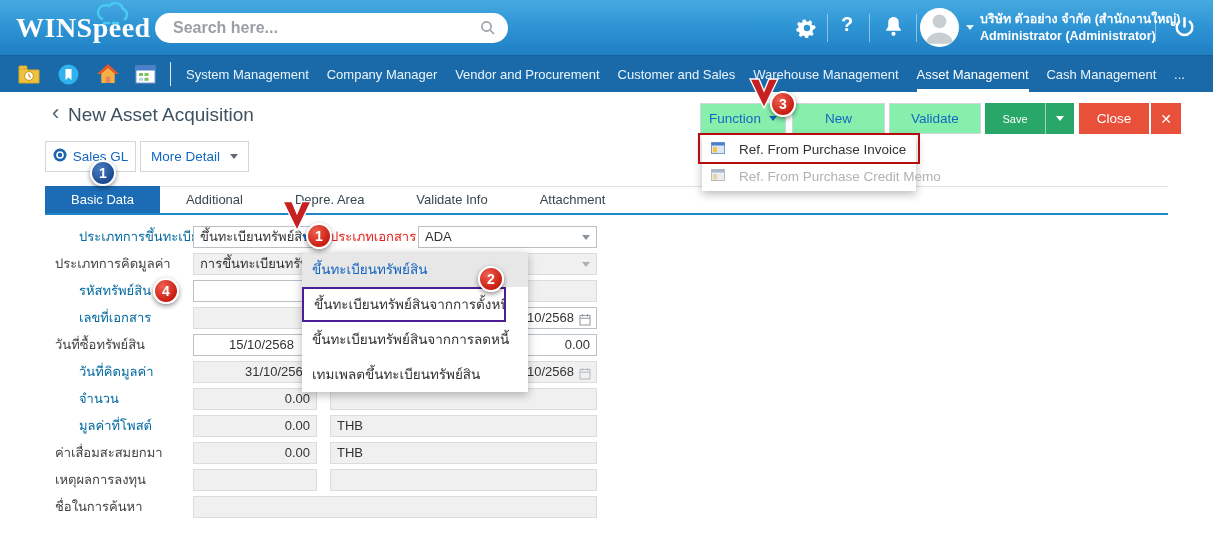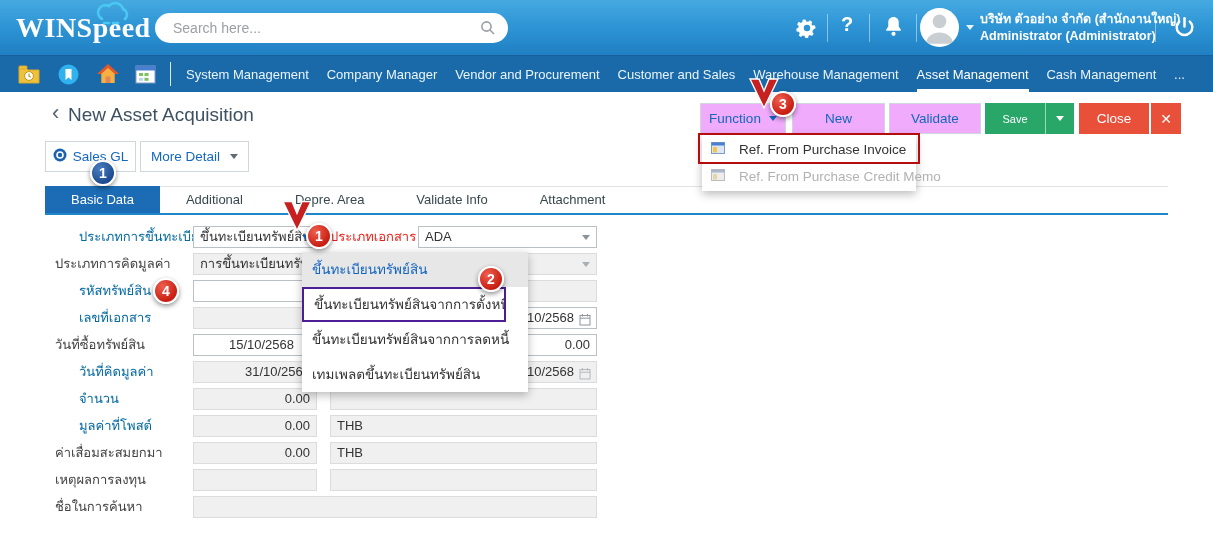--- a/index.html
+++ b/index.html
@@ -8,21 +8,21 @@
 
   
   .header { position:absolute; left:0; top:0; width:1213px; height:56px;
     background:linear-gradient(180deg,#46a9e0 0%,#2f96d6 45%,#1f7fc2 100%);
     border-bottom:1px solid #15609d; z-index:3; }
   .logo { position:absolute; left:16px; top:12px; color:#fff; font-family:"Liberation Serif","DejaVu Serif",serif;
     font-weight:bold; font-size:28px; letter-spacing:.5px; }
   .cloud { position:absolute; left:88px; top:1px; }
   .search-pill { position:absolute; left:155px; top:13px; width:353px; height:30px; background:#fff; border-radius:15px; }
   .search-pill input { position:absolute; left:18px; top:3px; width:300px; height:24px; border:none; outline:none;
-    font-size:14px; color:#444; background:transparent; }
+    font-size:16px; color:#444; background:transparent;font-weight:bold; }
   .search-pill input::placeholder { color:#9aa0a6; }
   .mag { position:absolute; right:12px; top:7px; }
   .hsep { position:absolute; top:14px; width:1px; height:28px; background:rgba(255,255,255,.45); }
   .hicon { position:absolute; top:16px; cursor:pointer; }
   .help-q { position:absolute; top:13px; color:#fff; font-size:20px; font-weight:bold; }
   .avatar { position:absolute; left:920px; top:8px; width:39px; height:39px; border-radius:50%; background:#fff; overflow:hidden; }
   .av-caret { position:absolute; left:966px; top:25px; width:0; height:0;
     border-left:4px solid transparent; border-right:4px solid transparent; border-top:5px solid #e8f4fc; }
   .user-block { position:absolute; left:980px; top:11px; color:#fff; font-size:12.5px; font-weight:bold; line-height:17px; white-space:nowrap; }
 
@@ -31,21 +31,21 @@
   .nav-ico { position:absolute; top:8px; cursor:pointer; }
   .nav-sep { position:absolute; left:170px; top:6px; width:1px; height:24px; background:rgba(255,255,255,.85); }
   .menu { position:absolute; left:186px; right:28px; top:0; height:36px; display:flex; justify-content:space-between; align-items:center; }
   .menu-item { color:#eaf4fb; font-size:13px; height:36px; display:flex; align-items:center; cursor:pointer; white-space:nowrap;
     border-bottom:3px solid transparent; padding-top:3px; }
   .menu-item.active { color:#fff; border-bottom:3px solid #fff; }
 
   
   .back { position:absolute; left:52px; top:100px; font-size:22px; color:#51646f; cursor:pointer; }
   .pg-title { position:absolute; left:68px; top:104px; font-size:19px; color:#3d5160; }
-  .btn { position:absolute; top:103px; height:31px; background:#f0abfc; border:1px solid #d0d7dc; color:#1467c0;
+  .btn { position:absolute; top:103px; height:31px; background:#86efac; border:1px solid #d0d7dc; color:#1467c0;
     font-size:13.5px; display:flex; align-items:center; justify-content:center; cursor:pointer; }
   .caret { width:0; height:0; border-left:4px solid transparent; border-right:4px solid transparent; border-top:5px solid currentColor; display:inline-block; }
   .btn-save { position:absolute; left:985px; top:103px; width:89px; height:31px; background:#28a768; color:#fff; display:flex; cursor:pointer; }
   .btn-save .main { width:61px; display:flex; align-items:center; justify-content:center; font-size:11px; border-right:1px solid rgba(255,255,255,.55); }
   .btn-save .dd { width:27px; display:flex; align-items:center; justify-content:center; }
   .btn-close { position:absolute; left:1079px; top:103px; width:70px; height:31px; background:#e8503a; color:#fff;
     font-size:13.5px; display:flex; align-items:center; justify-content:center; cursor:pointer; }
   .btn-x { position:absolute; left:1151px; top:103px; width:30px; height:31px; background:#e8503a; color:#fff;
     font-size:14px; display:flex; align-items:center; justify-content:center; cursor:pointer; }
 

